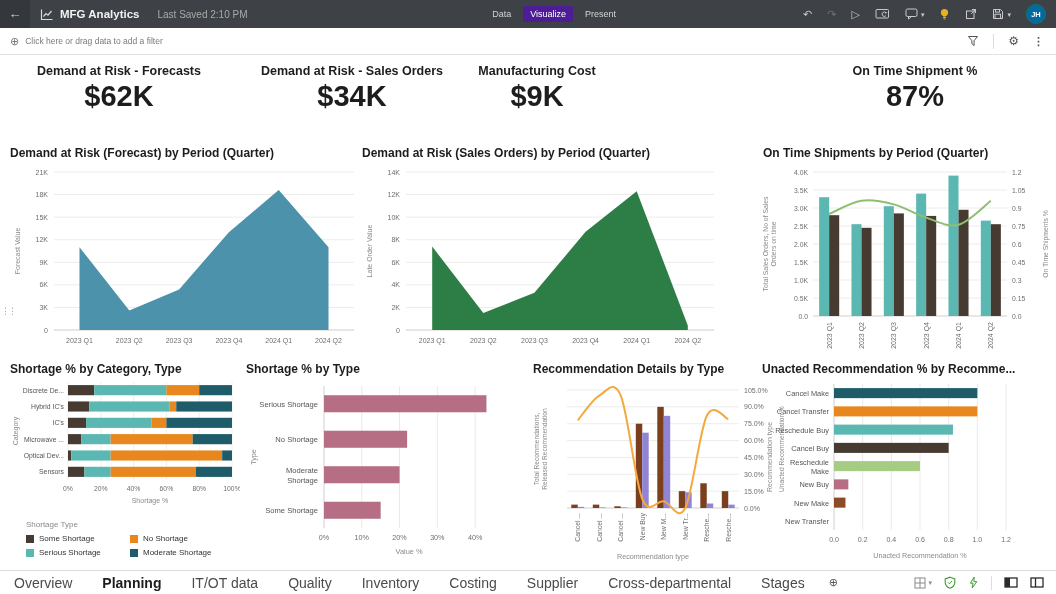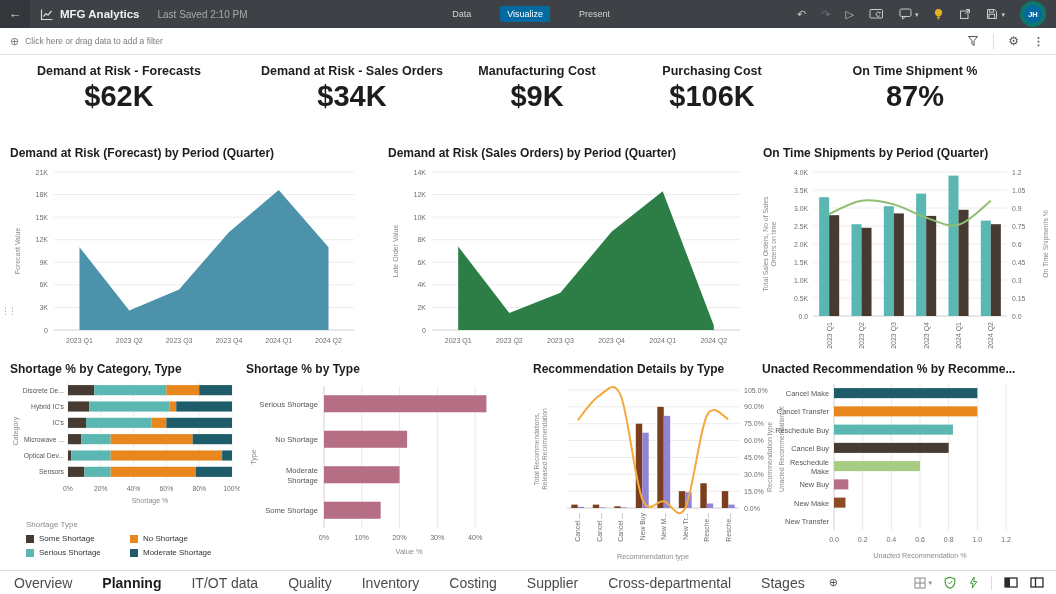--- a/index.html
+++ b/index.html
@@ -5,29 +5,29 @@
   html,body{margin:0;padding:0;background:#fff;font-family:"Liberation Sans",sans-serif;}
   .stage{position:relative;width:1056px;height:594px;overflow:hidden;background:#fff;}
   svg text{font-family:"Liberation Sans",sans-serif;}
 
   
   .topbar{position:absolute;left:0;top:0;width:1056px;height:28px;background:#3e4247;display:flex;align-items:center;color:#e8e8e8;}
   .tb-back{width:30px;height:28px;background:#34373b;border:none;color:#d8d8d8;font-size:13px;cursor:pointer;line-height:28px;padding:0;}
   .tb-logo{margin:0 6px 0 10px;display:inline-flex;align-items:center;}
   .tb-title{font-size:11.5px;font-weight:bold;color:#f2f2f2;}
   .tb-saved{font-size:10px;color:#a9a9a9;margin-left:18px;}
-  .tb-tabs{margin-left:auto;display:flex;align-items:center;gap:22px;}
+  .tb-tabs{margin-left:auto;display:flex;align-items:center;gap:5px;}
   .tb-tab{font-size:9px;color:#d3d3d3;padding:3px 7px;cursor:pointer;}
-  .tb-tab.active{background:#0369a1;color:#fff;border-radius:2px;}
+  .tb-tab.active{background:#4c1d95;color:#fff;border-radius:2px;}
   .tb-spacer{width:180px;}
   .tb-icons{display:flex;align-items:center;gap:15px;margin-right:10px;}
   .tbi{color:#c9c9c9;font-size:11px;display:inline-flex;align-items:center;cursor:pointer;line-height:1;}
   .tbi.disabled{color:#6f7377;}
   .tbi .caret{font-size:7px;margin-left:3px;color:#c9c9c9;}
-  .avatar{width:18px;height:18px;border-radius:50%;background:#0369a1;border:4px solid #0f766e;color:#fff;font-size:7.5px;font-weight:bold;display:flex;align-items:center;justify-content:center;}
+  .avatar{width:18px;height:18px;border-radius:50%;background:#0369a1;border:1px solid #0f766e;color:#fff;font-size:7.5px;font-weight:bold;display:flex;align-items:center;justify-content:center;}
 
   
   .filterbar{position:absolute;left:0;top:28px;width:1056px;height:27px;background:#fff;border-bottom:1px solid #e3e3e3;display:flex;align-items:center;box-sizing:border-box;}
   .fb-add{margin-left:10px;color:#7a7a7a;font-size:11px;cursor:pointer;}
   .fb-text{margin-left:6px;color:#7a7a7a;font-size:8.5px;cursor:pointer;}
   .fb-right{margin-left:auto;display:flex;align-items:center;gap:14px;margin-right:12px;}
   .fb-sep{width:1px;height:15px;background:#ddd;}
   .fb-gear{font-size:12px;color:#555;cursor:pointer;line-height:1;}
   .fb-kebab{font-size:11px;color:#555;font-weight:bold;cursor:pointer;}
   .fb-funnel{display:inline-flex;cursor:pointer;}
@@ -143,24 +143,20 @@
       <div class="lab">Demand at Risk - Forecasts</div>
       <div class="val">$62K</div>
     </div>
   <div class="kpi" style="left:242px">
       <div class="lab">Demand at Risk - Sales Orders</div>
       <div class="val">$34K</div>
     </div>
   <div class="kpi" style="left:427px">
       <div class="lab">Manufacturing Cost</div>
       <div class="val">$9K</div>
-    </div>
-  <div class="kpi" style="left:602px">
-      <div class="lab">Purchasing Cost</div>
-      <div class="val">$106K</div>
     </div>
   <div class="kpi" style="left:805px">
       <div class="lab">On Time Shipment %</div>
       <div class="val">87%</div>
     </div>
 
   <span class="drag-handle">⋮⋮</span>
 
   <figure class="fig" style="left:10px;top:146px;width:364px">
     <h3>Demand at Risk (Forecast) by Period (Quarter)</h3>
@@ -185,21 +181,21 @@
         <text x="119.3" y="181" text-anchor="middle" font-size="7" fill="#6e6e6e">2023 Q2</text>
         <text x="169.1" y="181" text-anchor="middle" font-size="7" fill="#6e6e6e">2023 Q3</text>
         <text x="218.9" y="181" text-anchor="middle" font-size="7" fill="#6e6e6e">2023 Q4</text>
         <text x="268.7" y="181" text-anchor="middle" font-size="7" fill="#6e6e6e">2024 Q1</text>
         <text x="318.5" y="181" text-anchor="middle" font-size="7" fill="#6e6e6e">2024 Q2</text>
         <path d="M69.5,168L69.5,85.2L119.3,148.4L169.1,127.4L218.9,70.2L268.7,28.1L318.5,85.2L318.5,168Z" fill="#4b92aa"></path>
         <text x="10" y="89" text-anchor="middle" font-size="7" fill="#8a8a8a" transform="rotate(-90 10 89)"><tspan x="10" dy="0">Forecast Value</tspan></text>
       </svg>
   </figure>
 
-  <figure class="fig" style="left:388px;top:146px;width:372px">
+  <figure class="fig" style="left:362px;top:146px;width:372px">
     <h3>Demand at Risk (Sales Orders) by Period (Quarter)</h3>
     <svg width="366" height="190">
         <line x1="44" y1="168" x2="352" y2="168" stroke="#cfcfcf"></line>
         <text x="38" y="170.5" text-anchor="end" font-size="7" fill="#6e6e6e">0</text>
         <line x1="44" y1="145.42857142857144" x2="352" y2="145.42857142857144" stroke="#ececec"></line>
         <text x="38" y="147.92857142857144" text-anchor="end" font-size="7" fill="#6e6e6e">2K</text>
         <line x1="44" y1="122.85714285714286" x2="352" y2="122.85714285714286" stroke="#ececec"></line>
         <text x="38" y="125.35714285714286" text-anchor="end" font-size="7" fill="#6e6e6e">4K</text>
         <line x1="44" y1="100.28571428571428" x2="352" y2="100.28571428571428" stroke="#ececec"></line>
         <text x="38" y="102.78571428571428" text-anchor="end" font-size="7" fill="#6e6e6e">6K</text>

